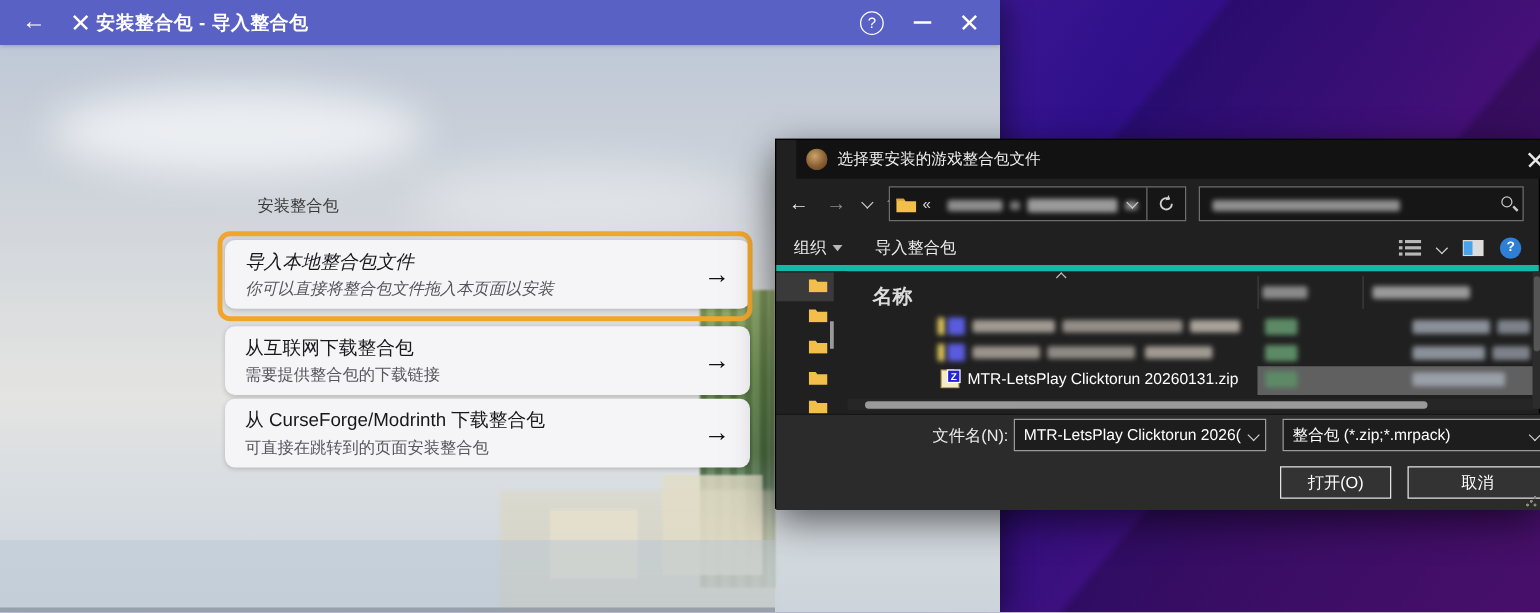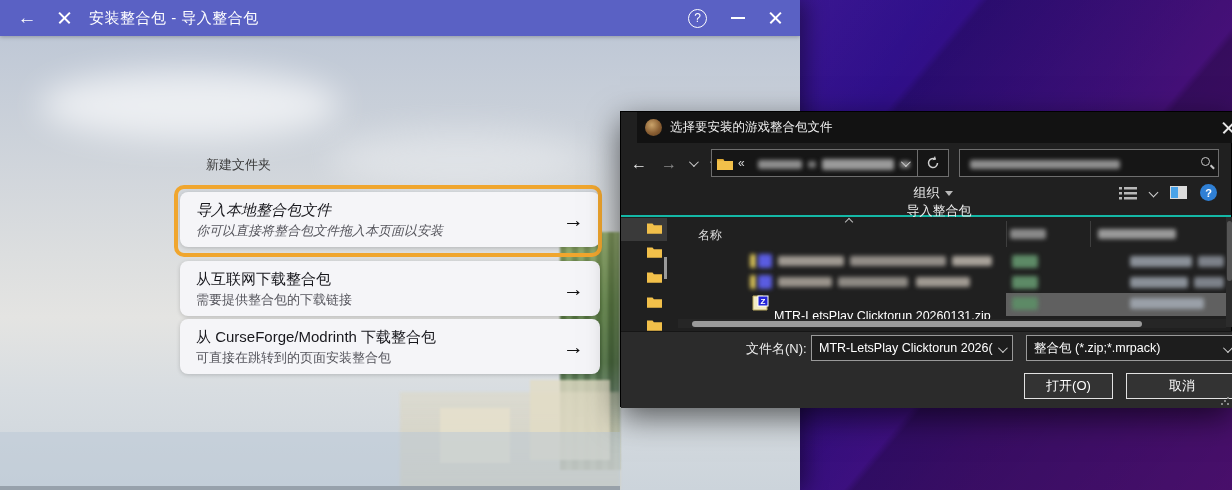--- a/index.html
+++ b/index.html
@@ -27,21 +27,21 @@
   .mc-water { position:absolute; left:0; top:432px; width:620px; height:58px; background:rgba(186,199,213,.5); }
   .mc-bottomline { position:absolute; left:0; top:486px; width:620px; height:4px; background:#8f99a3; opacity:.85; }
 
   .titlebar { position:absolute; left:0; top:0; width:800px; height:36px; background:#5a61c4;
     display:flex; align-items:center; color:#fff; box-shadow:0 1px 4px rgba(0,0,0,.25); z-index:5; }
   .tb-back { margin-left:14px; font-size:19px; width:26px; text-align:center; }
   .xicon { position:relative; width:13px; height:13px; display:inline-block; }
   .xicon::before, .xicon::after { content:""; position:absolute; left:-1px; top:5.6px; width:15px; height:1.7px; background:#fff; }
   .xicon::before { transform:rotate(45deg); } .xicon::after { transform:rotate(-45deg); }
   .tb-close1 { margin-left:18px; }
-  .tb-title { margin-left:18px; font-size:15px; font-weight:normal; letter-spacing:.5px; }
+  .tb-title { margin-left:6px; font-size:15px; font-weight:bold; letter-spacing:.5px; }
   .tb-right { margin-left:auto; display:flex; align-items:center; gap:24px; margin-right:18px; }
   .tb-help { width:19px; height:19px; border:1.6px solid #fff; border-radius:50%; font-size:12px;
     display:flex; align-items:center; justify-content:center; }
   .tb-min { width:14px; height:2px; background:#fff; }
 
   .section-label { position:absolute; left:206px; top:156px; font-size:13px; color:#3a3a3a; z-index:3; }
   .card { position:absolute; left:180px; width:420px; background:#f5f5f8; border-radius:8px;
     box-shadow:0 1px 4px rgba(0,0,0,.18); padding:7px 16px; z-index:3; display:flex; align-items:center; }
   .card-text { flex:1; min-width:0; }
   .card-title { font-size:15px; color:#17171c; line-height:22px; }
@@ -66,40 +66,40 @@
   .nav-fwd { color:#8a8a8a; }
   .chev { display:inline-block; width:7px; height:7px; border-right:1.6px solid #cfcfcf; border-bottom:1.6px solid #cfcfcf; transform:rotate(45deg) translateY(-2px); }
   .addrbox { position:absolute; left:90px; top:6px; width:238px; height:28px; border:1px solid #6e6e6e; background:#161616; display:flex; align-items:center; }
   .addr-divider { position:absolute; right:30px; top:0; width:1px; height:100%; background:#6e6e6e; }
   .laquo { color:#d8d8d8; font-size:12px; margin-left:5px; }
   .searchbox { position:absolute; left:338px; top:6px; width:260px; height:28px; border:1px solid #6e6e6e; background:#161616; }
   .mag { position:absolute; right:8px; top:7px; width:9px; height:9px; border:1.6px solid #c8c8c8; border-radius:50%; }
   .mag::after { content:""; position:absolute; left:8px; top:8px; width:5px; height:1.6px; background:#c8c8c8; transform:rotate(45deg); }
   .bb { position:absolute; border-radius:2px; filter:blur(2.2px); }
 
-  .toolbar { position:absolute; left:0; top:72px; width:100%; height:33px; border-bottom:2px solid #14b8a6;
-    display:flex; align-items:center; font-size:13px; color:#ececec;flex-direction:column; }
+  .toolbar { position:absolute; left:0; top:72px; width:100%; height:33px; border-bottom:5px solid #14b8a6;
+    display:flex; align-items:center; font-size:13px; color:#ececec; }
   .tri-down { display:inline-block; width:0; height:0; border-left:4px solid transparent; border-right:4px solid transparent; border-top:5px solid #b8b8b8; margin-left:5px; }
   .tbr { position:absolute; display:flex; align-items:center; right:14px; gap:13px; }
   .view-help { width:17px; height:17px; border-radius:50%; background:#2f7fd4; color:#fff; font-size:11px; font-weight:bold;
     display:flex; align-items:center; justify-content:center; }
 
   .treebar { position:absolute; left:0; top:105px; width:57px; height:113px; background:#202020; }
   .tree-sel { position:absolute; left:0; top:1px; width:46px; height:23px; background:#3a3a3a; }
   .tree-folder { position:absolute; left:26px; }
   .tree-scroll { position:absolute; left:43px; top:40px; width:2.5px; height:22px; background:#9a9a9a; }
 
-  .listhead { position:absolute; left:57px; top:105px; width:548px; height:34px; font-size:12px; color:#dcdcdc; }
+  .listhead { position:absolute; left:57px; top:105px; width:548px; height:34px; font-size:16px; color:#dcdcdc;font-weight:bold; }
   .colsep { position:absolute; top:4px; width:1px; height:26px; background:#3e3e3e; }
   .sort-chev { position:absolute; left:168px; top:2px; width:6px; height:6px; border-left:1.4px solid #bbb; border-top:1.4px solid #bbb; transform:rotate(45deg); }
 
   .rows { position:absolute; left:57px; top:139px; width:548px; }
   .frow { position:absolute; left:0; width:548px; height:21px; font-size:12.5px; }
   .rowsel { position:absolute; left:328px; top:0; width:277px; height:23px; background:rgba(160,160,160,.5); }
-  .fname3 { position:absolute; left:96px; top:16px; color:#fff; white-space:nowrap; }
+  .fname3 { position:absolute; left:96px; top:3px; color:#fff; white-space:nowrap; }
   .vscroll { position:absolute; left:605px; top:105px; width:7px; height:110px; background:#2c2c2c; }
   .vthumb { position:absolute; left:1px; top:4px; width:5px; height:60px; background:#555; border-radius:3px; }
   .hscroll { position:absolute; left:57px; top:207px; width:548px; height:9px; background:#262626; }
   .hthumb { position:absolute; left:14px; top:1.5px; width:450px; height:6px; background:#9a9a9a; border-radius:3px; }
 
   .bottompanel { position:absolute; left:0; top:219px; width:612px; height:77px; background:#2b2b2b; border-top:1px solid #161616; }
   .fn-label { position:absolute; left:125px; top:8px; font-size:13px; color:#ececec; }
   .combo { position:absolute; top:3px; height:26px; border:1px solid #9a9a9a; background:#1d1d1d; color:#fff;
     font-size:12.5px; display:flex; align-items:center; padding:0 20px 0 7px; white-space:nowrap; overflow:hidden; }
   .combo .chev { position:absolute; right:7px; top:10px; }
@@ -133,21 +133,21 @@
       <span class="tb-back">←</span>
       <span class="xicon tb-close1"></span>
       <span class="tb-title">安装整合包 - 导入整合包</span>
       <span class="tb-right">
         <span class="tb-help">?</span>
         <span class="tb-min"></span>
         <span class="xicon"></span>
       </span>
     </div>
 
-    <div class="section-label">新建文件夹</div>
+    <div class="section-label">安装整合包</div>
 
     <div class="card" style="top:192px;font-style:italic;">
       <div class="card-text">
         <div class="card-title">导入本地整合包文件</div>
         <div class="card-sub">你可以直接将整合包文件拖入本页面以安装</div>
       </div>
       <div class="card-arrow">→</div>
     </div>
     <div class="card" style="top:261px;">
       <div class="card-text">

